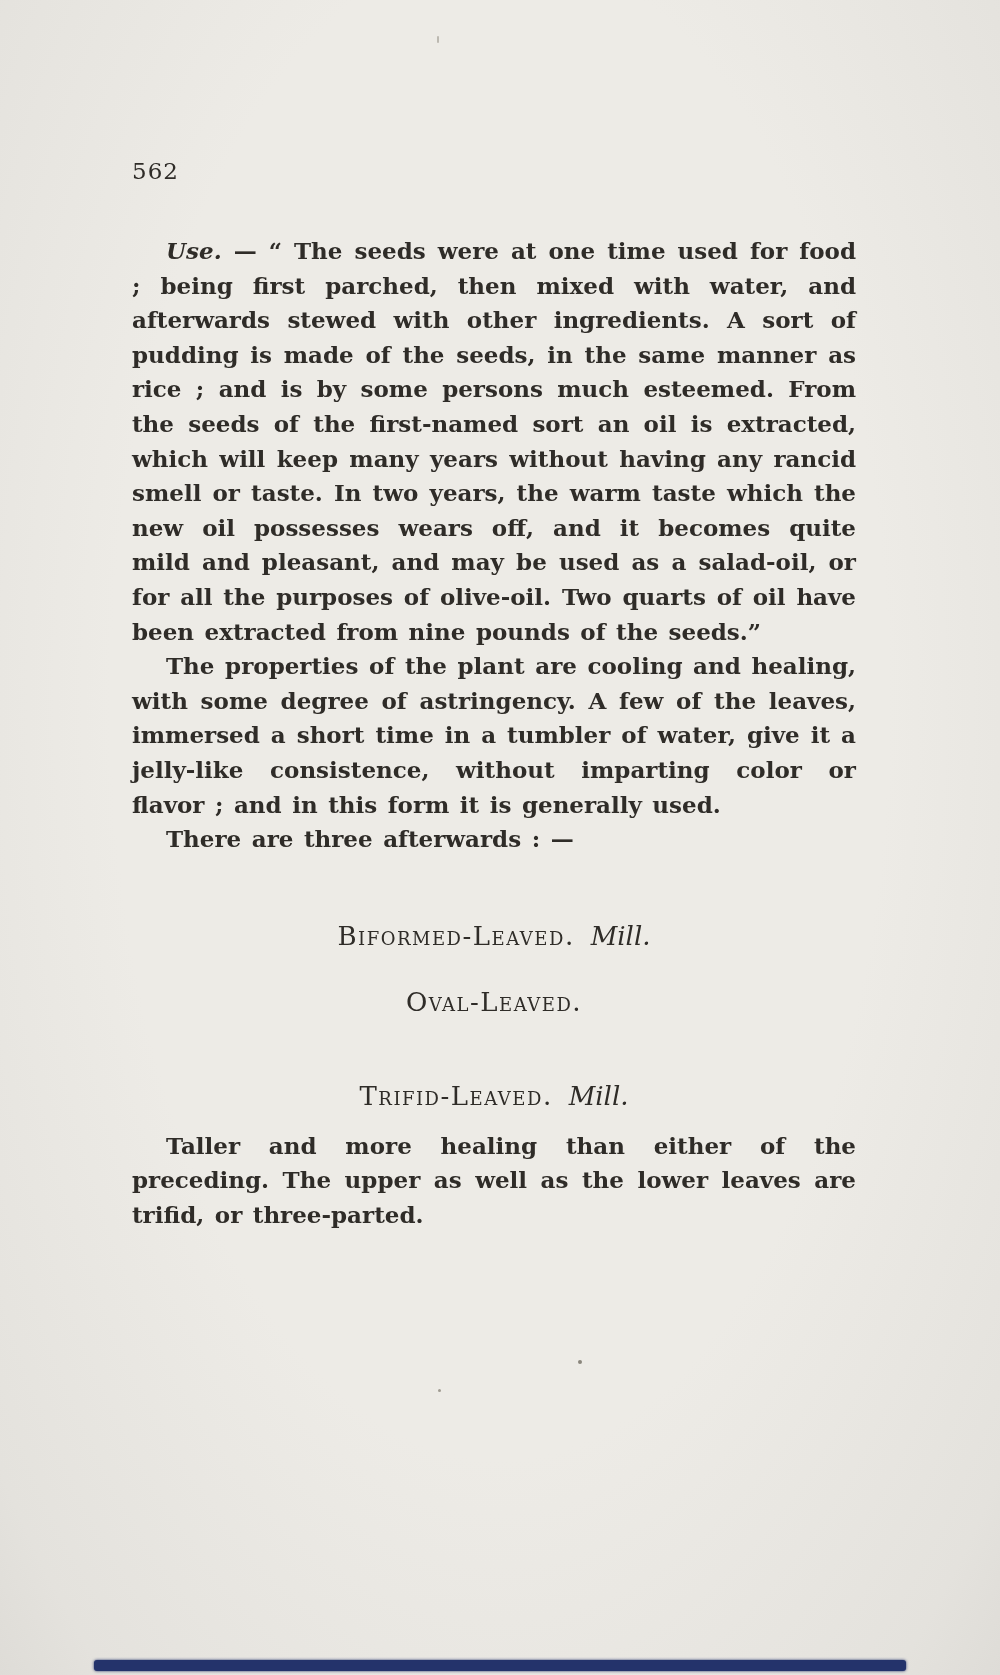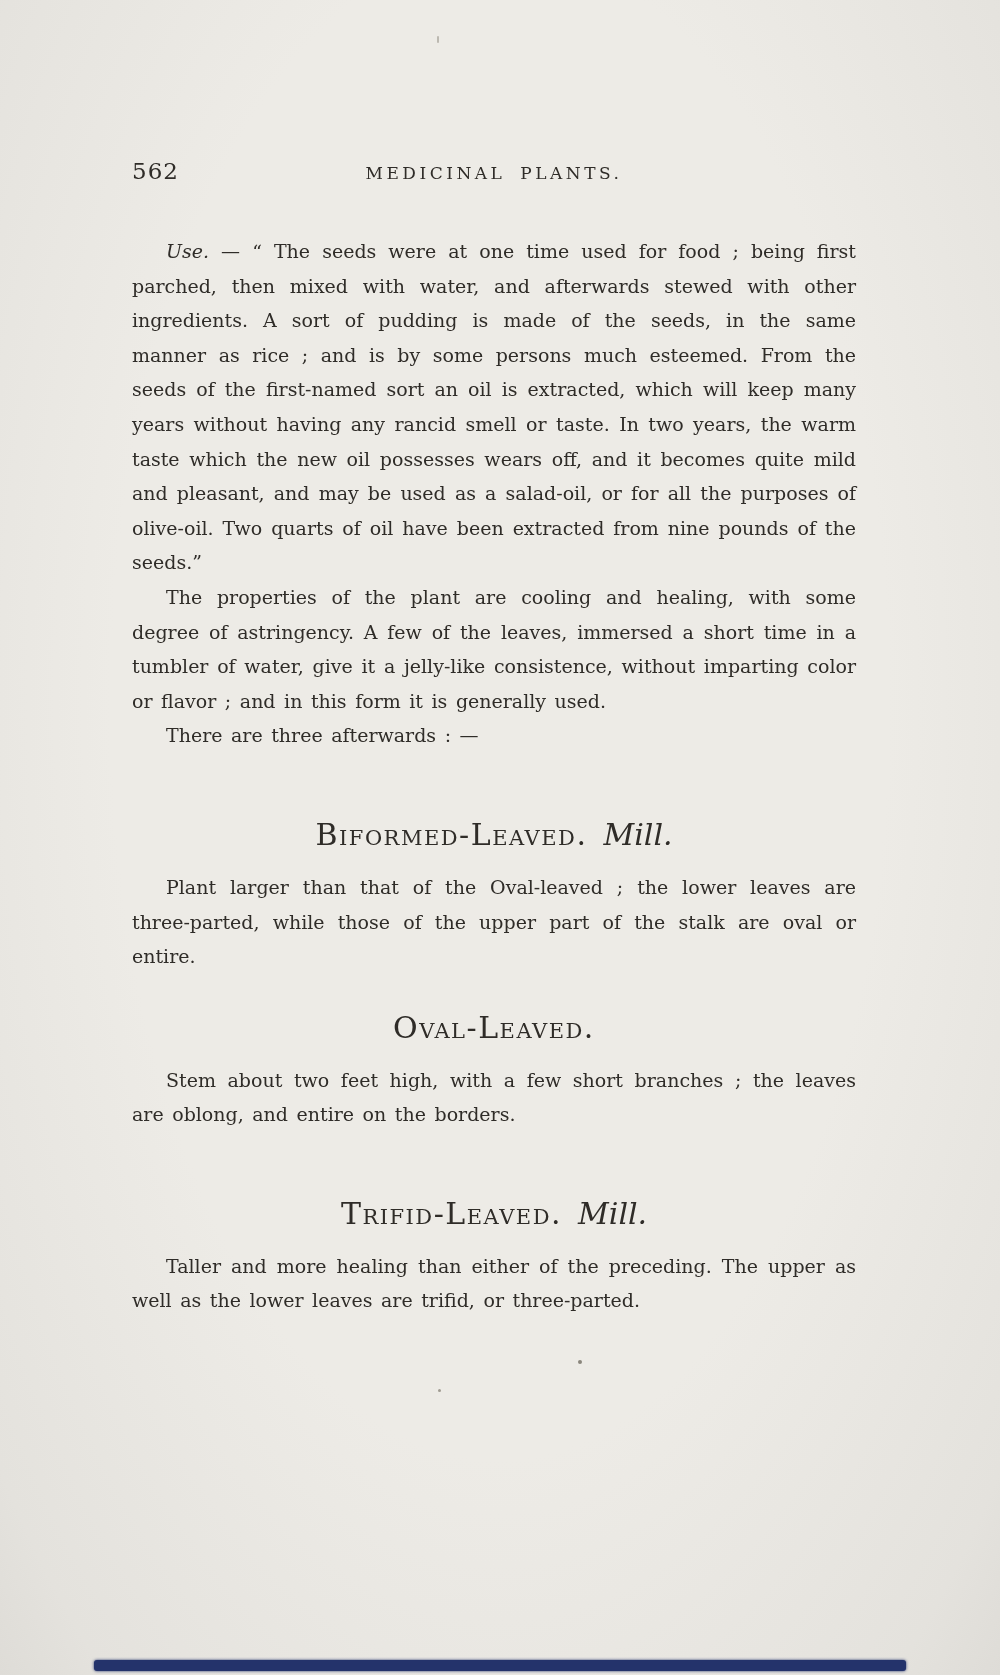--- a/index.html
+++ b/index.html
@@ -26,31 +26,32 @@
     font-size: 23px; letter-spacing: 1px;
   }
   .running-title {
     text-align: center;
     font-size: 17px;
     letter-spacing: 3.5px;
     padding-top: 5px;
     word-spacing: 6px;
   }
   p.body {
-    font-size: 19px;
+    font-size: 23px;
     line-height: 34.6px;
     text-align: justify;
     text-indent: 34px;
     word-spacing: 2.5px;
+    font-weight: bold;
   }
   em.lead { font-style: italic; }
   .section-heading {
     text-align: center;
     font-weight: normal;
-    font-size: 30px;
+    font-size: 26px;
     margin-top: 64px;
     margin-bottom: 18px;
   }
   .section-heading.tight { margin-top: 36px; }
   .sc { font-variant: small-caps; letter-spacing: 1.5px; }
   .mill { font-style: italic; margin-left: 16px; }
   .mill:empty { display: none; margin: 0; }
   .speck { position: absolute; background: #8a867c; border-radius: 50%; }
   .speck.s1 { left: 578px; top: 1360px; width: 4px; height: 4px; }
   .speck.s2 { left: 437px; top: 36px; width: 2px; height: 7px; border-radius: 1px; background: #bcb9b1; }
@@ -67,34 +68,31 @@
   }
 </style>
 </head>
 <body>
 
 <div class="page">
   <div class="content">
 
     <div class="header">
       <span class="pagenum">562</span>
-      <div class="running-title">MEDICINAL PLANTS.</div>
     </div>
 
     <p class="body"><em class="lead">Use.</em><span> — “ The seeds were at one time used for food ;  being first parched, then mixed with water, and afterwards stewed with other ingredients.  A sort of pudding is made of the seeds, in the same manner as rice ;  and is by some persons much esteemed.  From the seeds of the first-named sort an oil is extracted, which will keep many years without having any rancid smell or taste.  In two years, the warm taste which the new oil possesses wears off, and it becomes quite mild and pleasant, and may be used as a salad-oil, or for all the purposes of olive-oil.  Two quarts of oil have been extracted from nine pounds of the seeds.”</span></p>
 
     <p class="body">The properties of the plant are cooling and healing, with some degree of astringency.  A few of the leaves, immersed a short time in a tumbler of water, give it a jelly-like consistence, without imparting color or flavor ;  and in this form it is generally used.</p>
 
     <p class="body">There are three afterwards : —</p>
 
     <h3 class="section-heading"><span class="sc">Biformed-Leaved.</span><span class="mill">Mill.</span></h3>
-    <p class="body">Plant larger than that of the Oval-leaved ;  the lower leaves are three-parted, while those of the upper part of the stalk are oval or entire.</p>
 
     <h3 class="section-heading tight"><span class="sc">Oval-Leaved.</span></h3>
-    <p class="body">Stem about two feet high, with a few short branches ;  the leaves are oblong, and entire on the borders.</p>
 
     <h3 class="section-heading"><span class="sc">Trifid-Leaved.</span><span class="mill">Mill.</span></h3>
     <p class="body">Taller and more healing than either of the preceding. The upper as well as the lower leaves are trifid, or three-parted.</p>
 
   </div>
 
   <div class="speck s1"></div>
   <div class="speck s2"></div>
   <div class="speck s3"></div>
   <div class="bottom-bar"></div>

